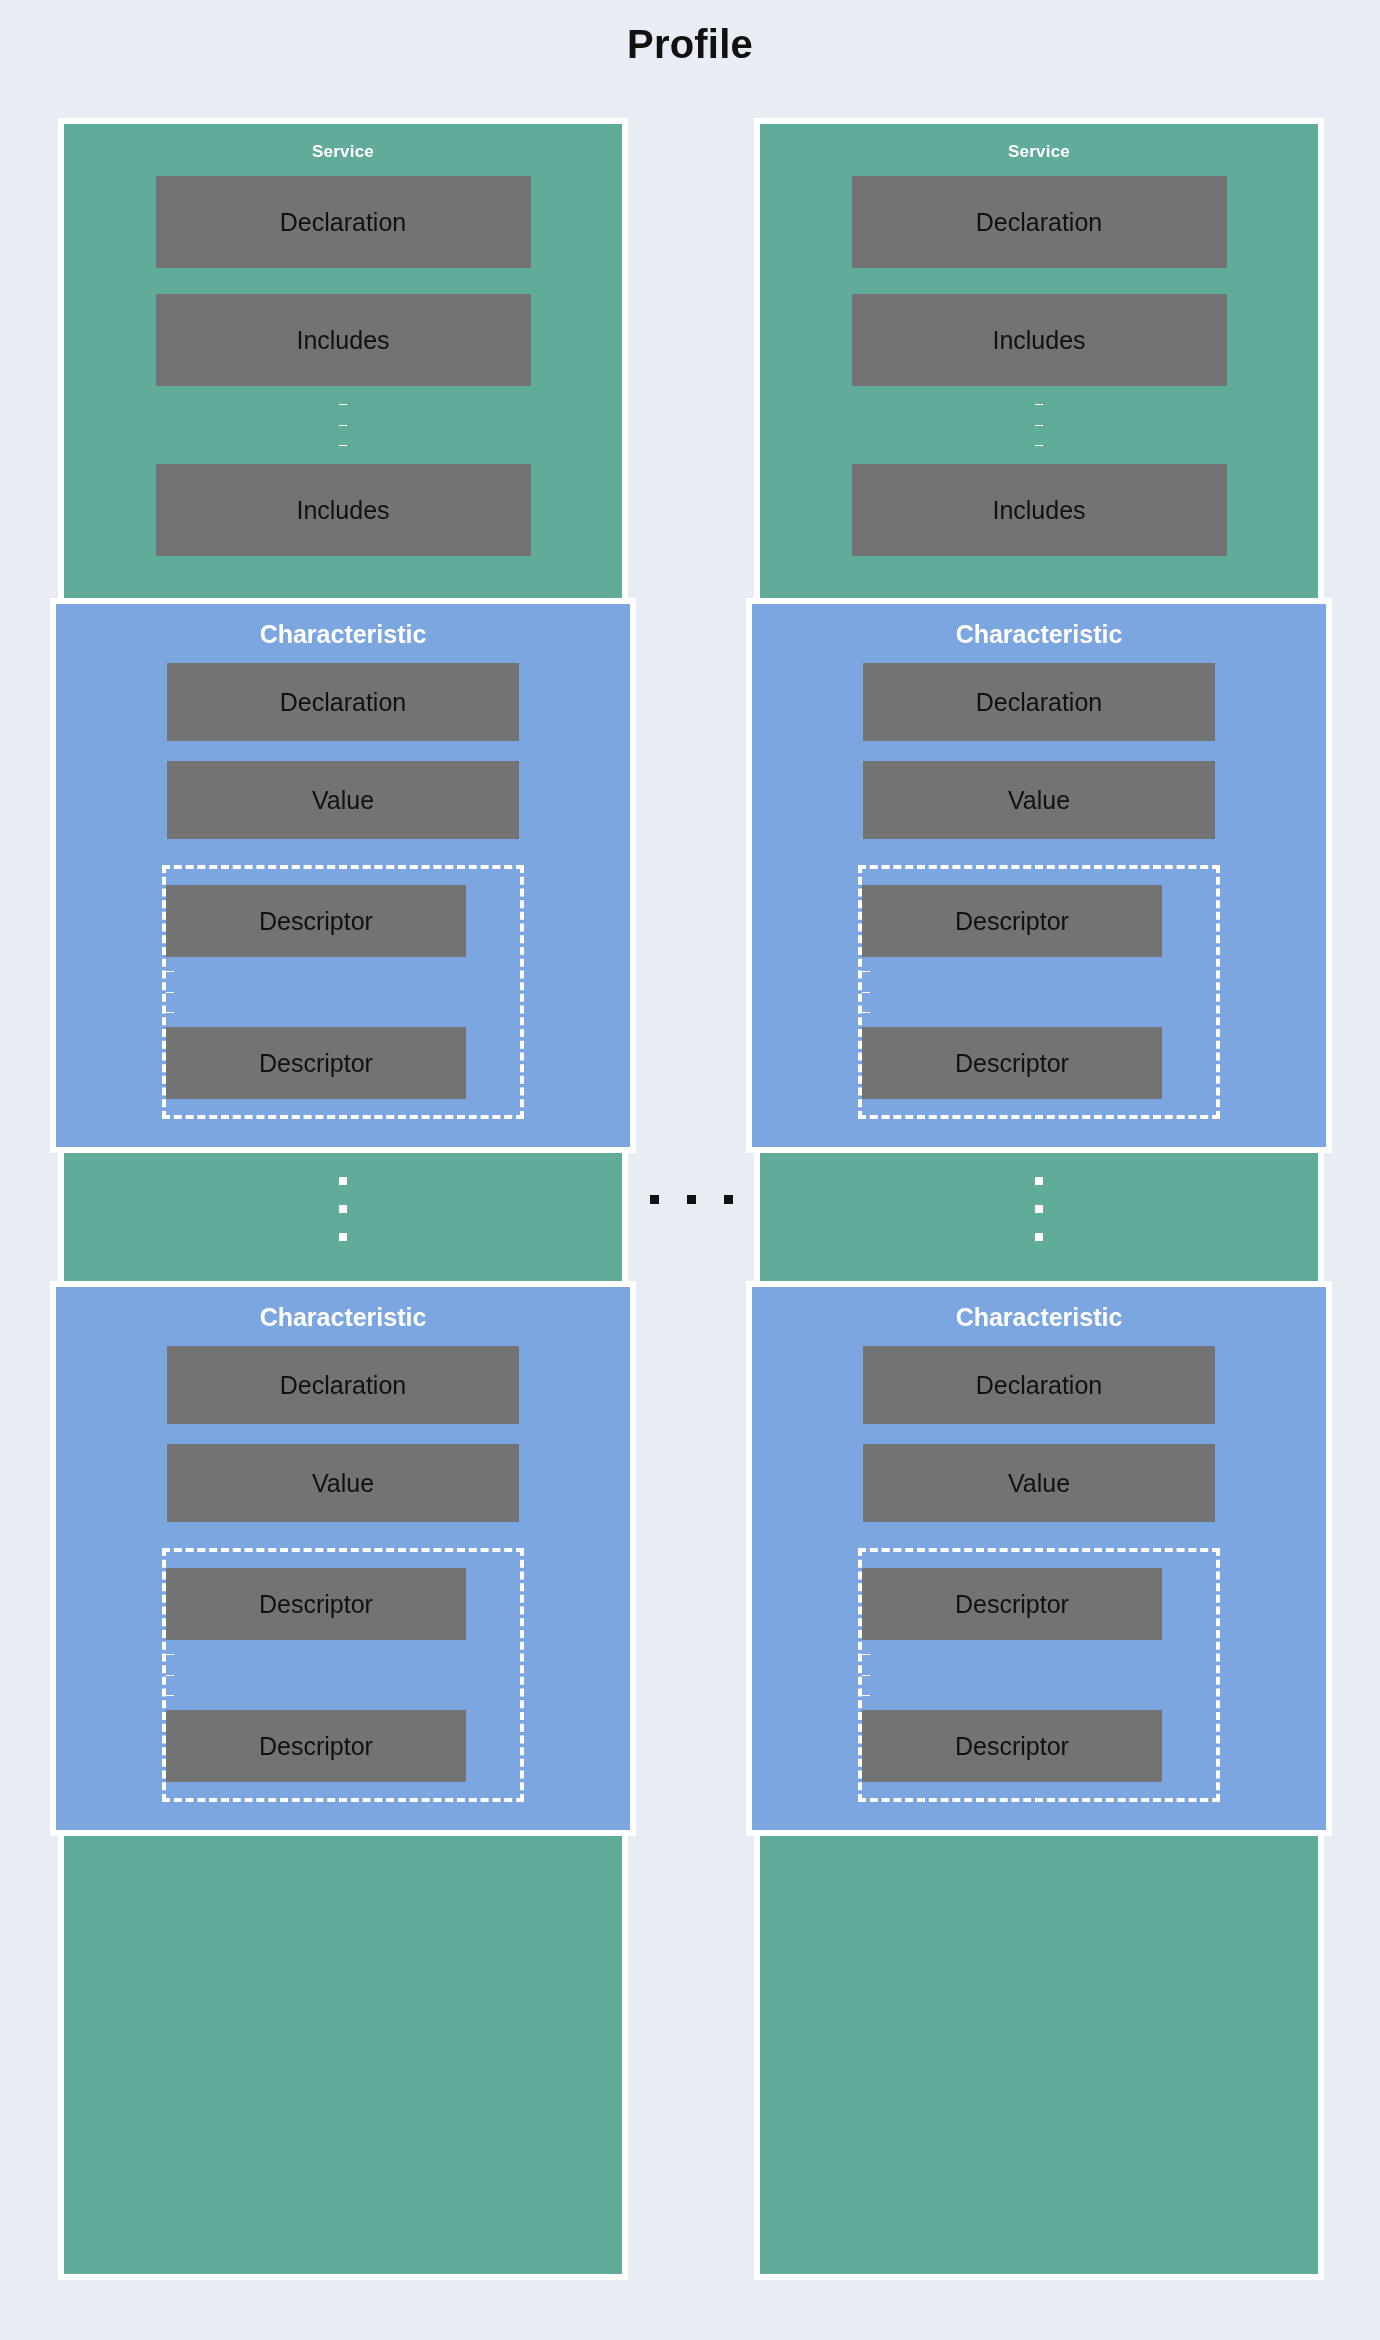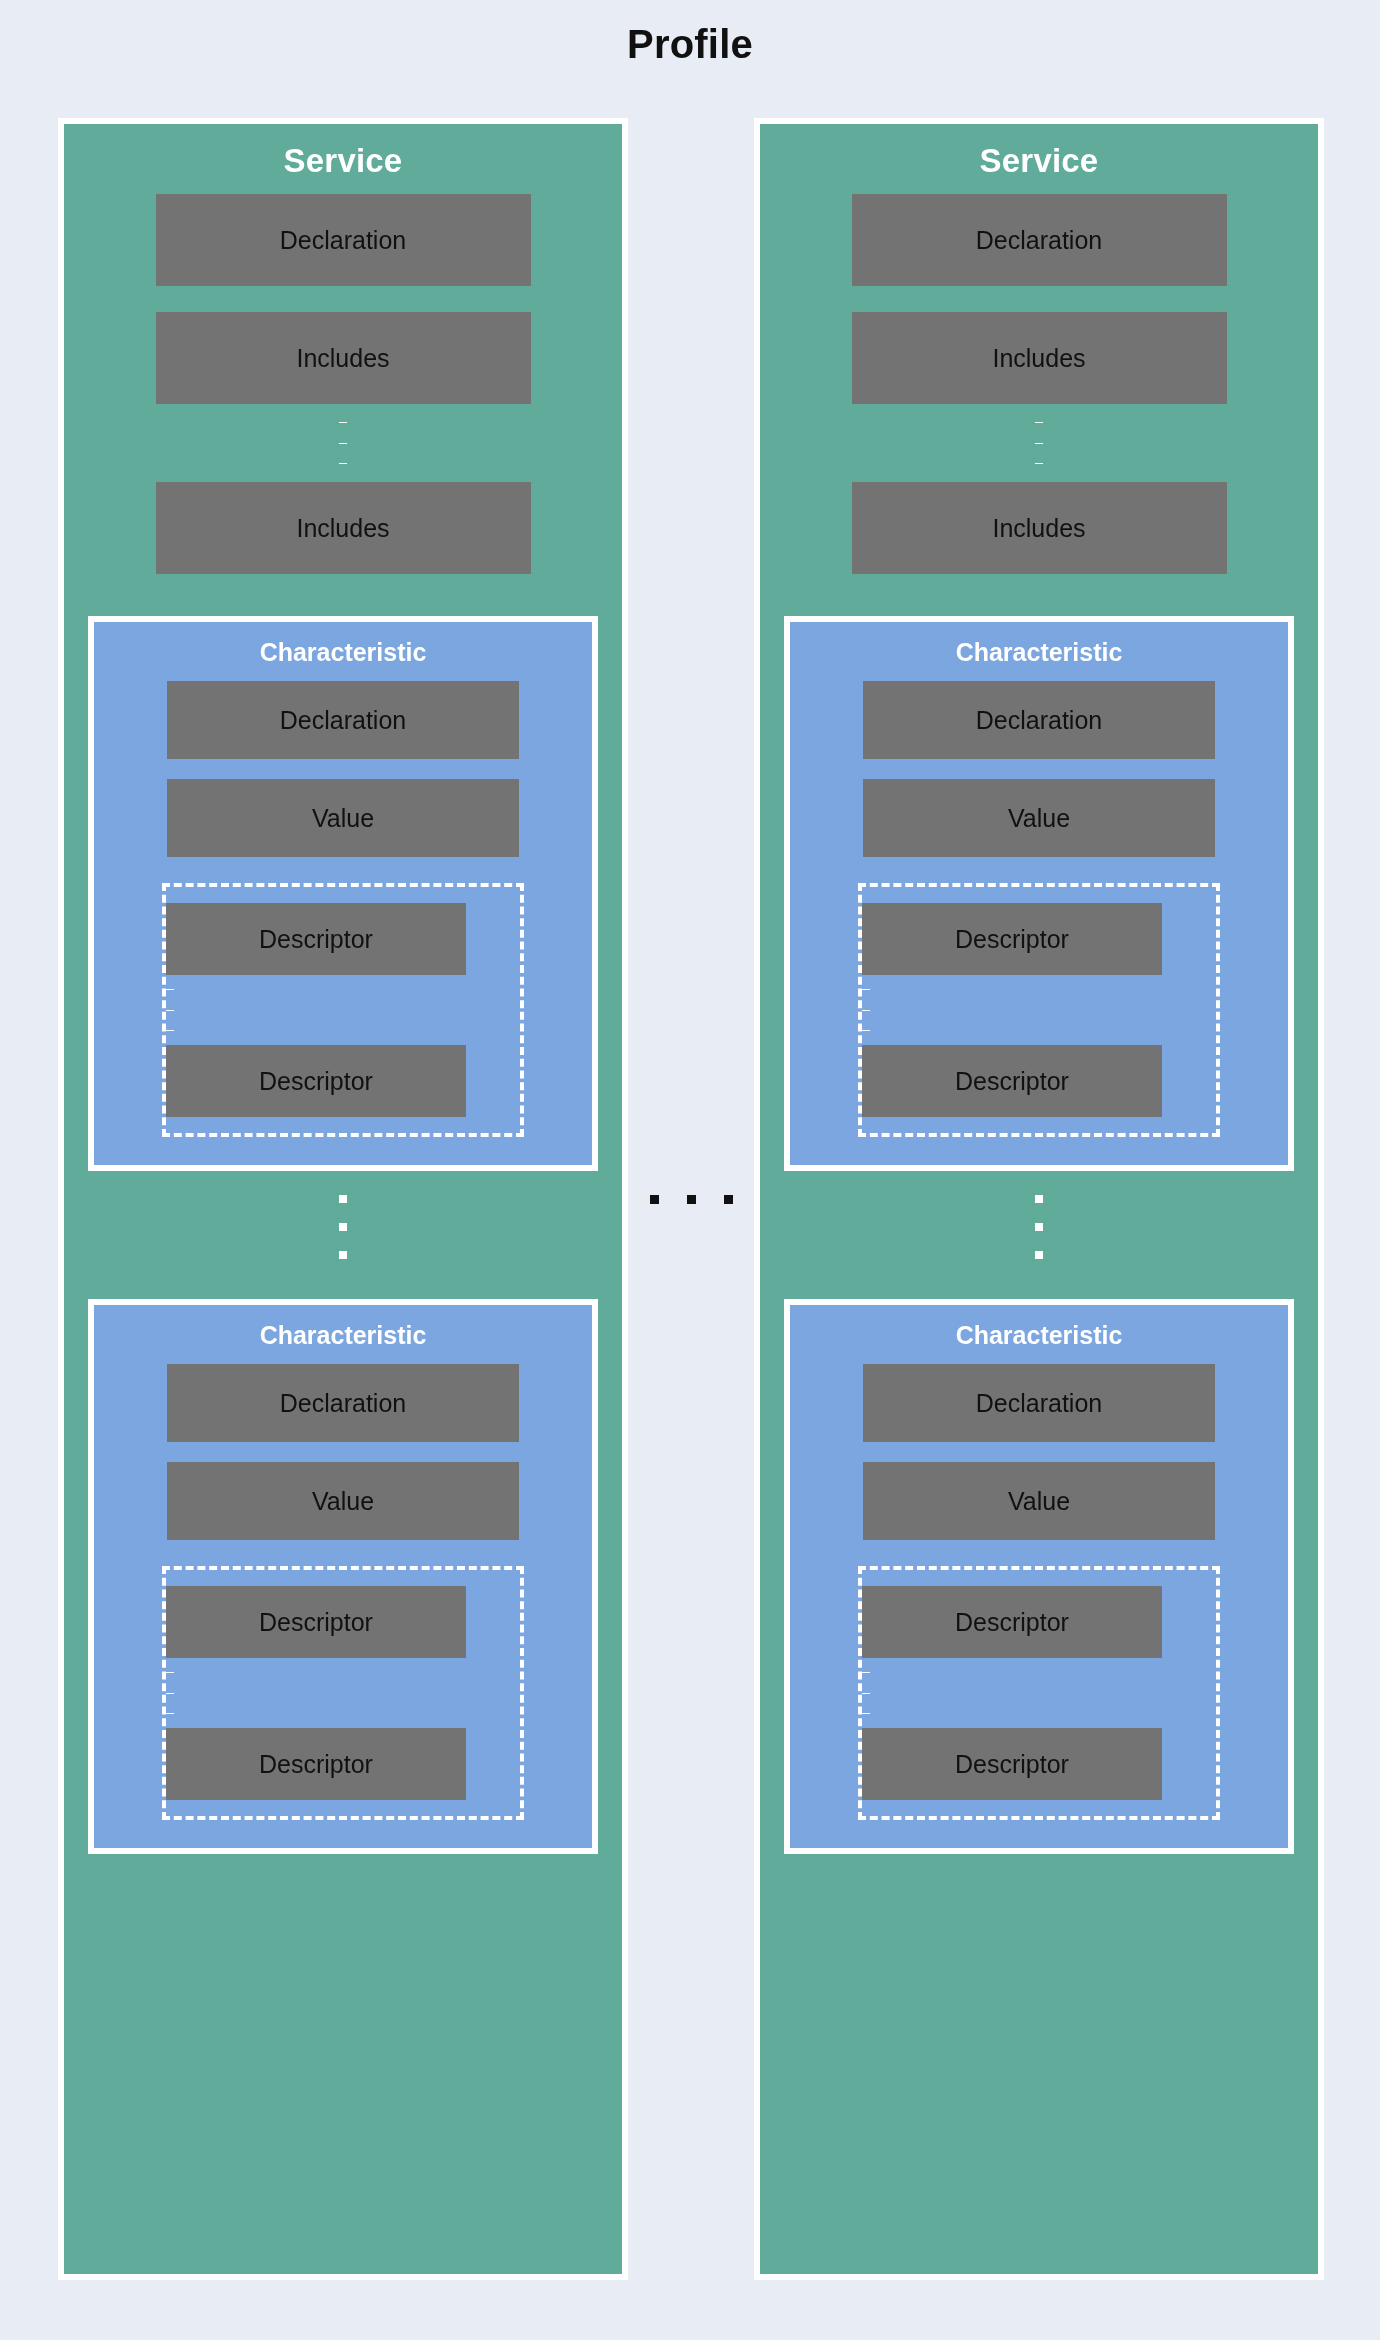--- a/index.html
+++ b/index.html
@@ -56,21 +56,21 @@
     border: 6px solid #ffffff;
     display: flex;
     flex-direction: column;
     align-items: center;
     padding: 0;
   }
 
   .service-title {
     margin-top: 18px;
     margin-bottom: 14px;
-    font-size: 33px;
+    font-size: 17px;
     font-weight: bold;
     color: #ffffff;
     letter-spacing: 0.2px;
   }
 
   
   .field {
     background: #737373;
     color: #111111;
     font-size: 25px;
@@ -99,21 +99,21 @@
     height: 8px;
     background: #ffffff;
     margin: 10px 0;
   }
   .vdots-service { height: 62px; margin: -18px 0 8px 0; }
   .vdots-between-chars { height: 84px; margin: 14px 0 14px 0; }
   .vdots-descriptor { height: 62px; margin: 4px 0 4px 0; }
 
   
   .characteristic {
-    width: 510px;
+    width: 586px;
     box-sizing: border-box;
     background: #7ba6df;
     border: 6px solid #ffffff;
     display: flex;
     flex-direction: column;
     align-items: center;
     margin: 16px 0 0 0;
   }
 
   .characteristic-title {

